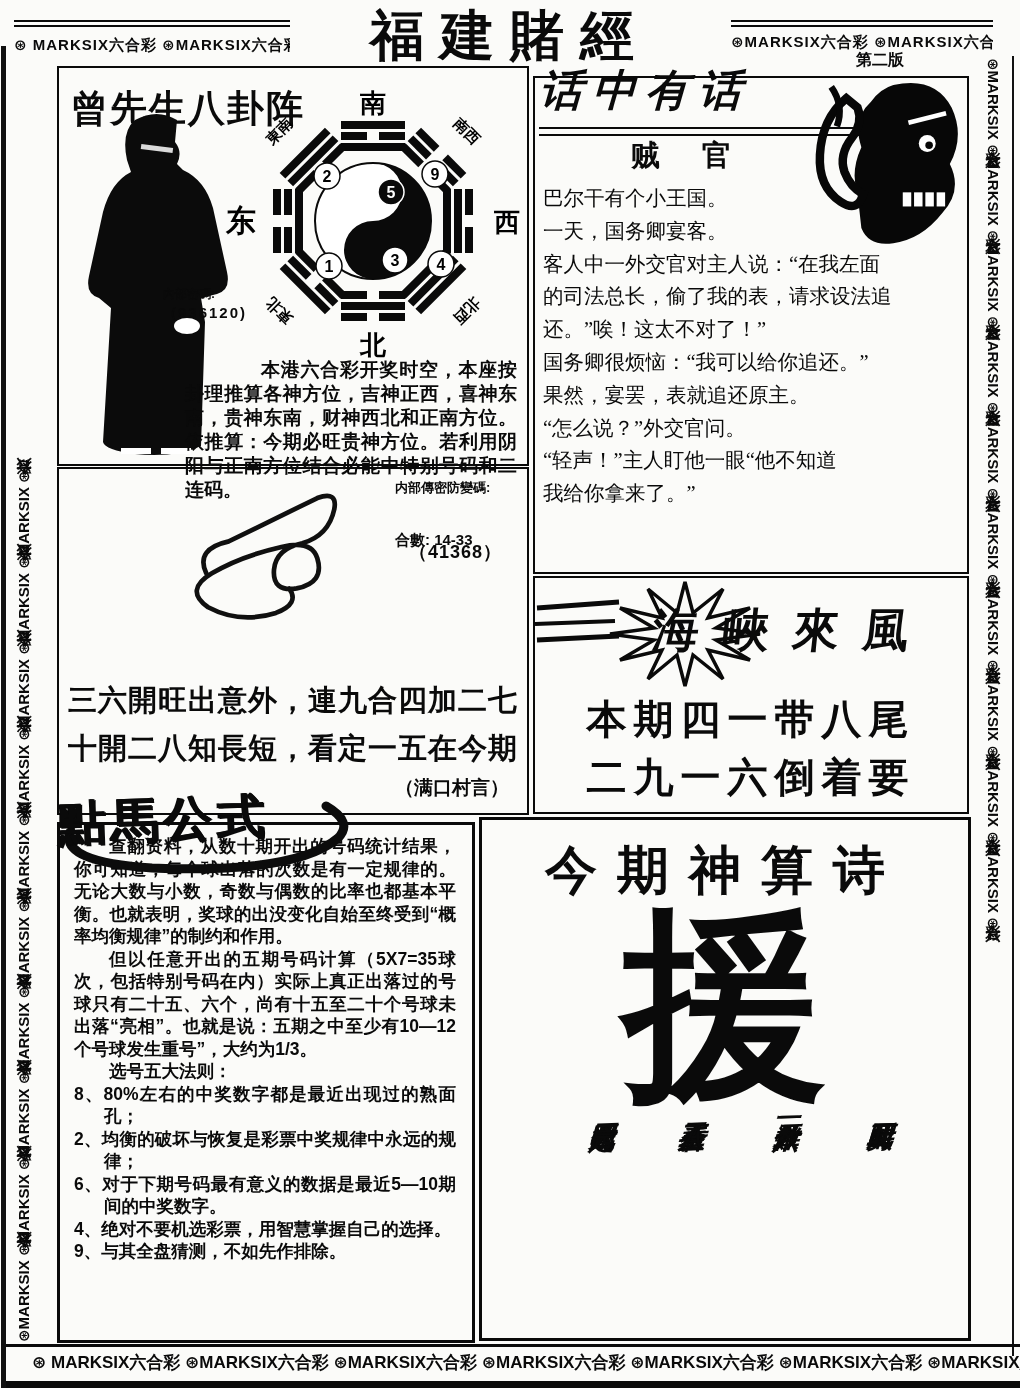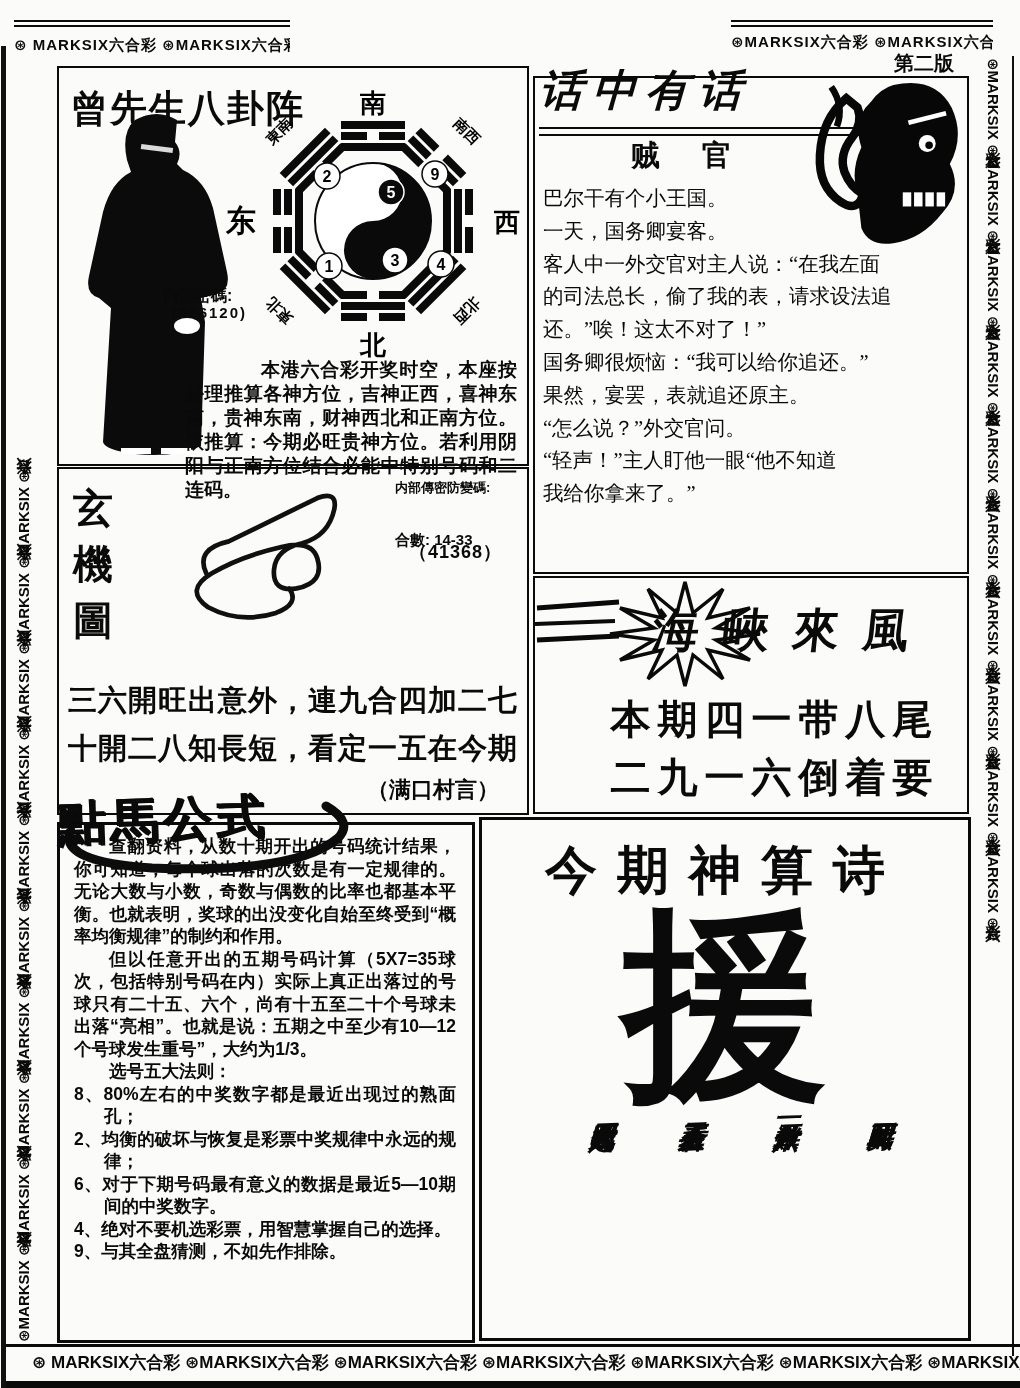--- a/index.html
+++ b/index.html
@@ -9,46 +9,46 @@
   .box{position:absolute;border:2px solid #0a0a0a;background:transparent;}
   .thickbox{border-width:3px;}
   
   .edge-left{left:1px;top:46px;width:5px;height:1342px;background:#101010;}
   .edge-right{left:1012px;top:56px;width:2px;height:1300px;background:#101010;}
   
   .hdr-seg{position:absolute;height:36px;border-top:7px double #0a0a0a;display:flex;align-items:center;
            font-weight:bold;font-size:15px;white-space:nowrap;overflow:hidden;letter-spacing:1px;}
   .page-title{position:absolute;left:286px;top:0px;width:448px;text-align:center;font-size:54px;font-weight:900;
               letter-spacing:16px;font-family:"Liberation Serif","DejaVu Serif",serif;}
-  .edition{position:absolute;left:856px;top:50px;width:136px;text-align:center;font-size:20px;font-weight:bold;}
+  .edition{position:absolute;left:856px;top:50px;width:136px;font-size:16px;font-weight:bold;}
   
   .strip{position:absolute;overflow:hidden;font-weight:bold;white-space:nowrap;}
   .strip-left{left:5px;top:58px;width:40px;height:1284px;font-size:15px;}
   .strip-left .vtx{writing-mode:vertical-rl;transform:rotate(180deg);display:block;height:1284px;line-height:38px;}
   .strip-right{left:974px;top:58px;width:40px;height:1284px;font-size:15px;}
   .strip-right .vtx{writing-mode:vertical-rl;display:block;height:1284px;line-height:38px;}
   .strip-bottom{left:6px;top:1344px;width:1008px;height:34px;font-size:17px;line-height:32px;
                 border-top:3px solid #0a0a0a;border-bottom:7px solid #0a0a0a;padding-left:26px;}
   
   .boxA{left:57px;top:66px;width:468px;height:396px;}
   .boxA-title{position:absolute;left:12px;top:16px;font-size:37px;font-weight:900;letter-spacing:2px;}
-  .innercode-label{position:absolute;left:104px;top:218px;font-size:16px;font-weight:bold;}
+  .innercode-label{position:absolute;left:104px;top:218px;font-size:12px;font-weight:bold;}
   .innercode-val{position:absolute;left:112px;top:236px;font-size:15px;font-weight:bold;letter-spacing:2px;}
   .boxA-par{position:absolute;left:126px;top:290px;width:332px;font-size:19px;line-height:24px;font-weight:700;
             text-align:justify;text-indent:76px;}
   
   .boxB{left:57px;top:467px;width:468px;height:344px;}
   .boxB-title{position:absolute;left:14px;top:12px;width:46px;font-size:40px;line-height:56px;font-weight:900;
               word-break:break-all;font-family:"Liberation Serif","DejaVu Serif",serif;}
   .boxB-code-label{position:absolute;left:336px;top:10px;font-size:13px;font-weight:bold;}
   .boxB-code{position:absolute;left:350px;top:30px;font-size:18px;font-weight:bold;letter-spacing:1px;margin-top:41px;}
   .boxB-sum{position:absolute;left:336px;top:62px;font-size:15px;font-weight:bold;text-align:center;}
   .verse{position:absolute;left:0;width:100%;text-align:center;font-size:29px;font-weight:900;letter-spacing:1px;}
   .verse1{top:212px;} .verse2{top:260px;}
-  .verse-note{position:absolute;right:28px;top:306px;font-size:22px;font-weight:600;
+  .verse-note{position:absolute;right:18px;top:306px;font-size:19px;font-weight:600;
               font-family:Liberation Sans, sans-serif;}
   
   .stamp{left:56px;top:782px;width:300px;height:92px;z-index:6;position:absolute;}
   .stamp-text{position:absolute;left:2px;top:6px;font-size:48px;font-weight:900;letter-spacing:5px;
               transform:rotate(-2deg);text-shadow:1px 1px 0 #0a0a0a,-1px 0 0 #0a0a0a;}
   
   .boxC{left:57px;top:822px;width:412px;height:515px;}
   .boxC-inner{position:absolute;left:14px;top:10px;width:382px;font-size:17.5px;line-height:22.5px;font-weight:700;
               text-align:justify;}
   .boxC-inner p{margin:0;text-indent:2em;}
@@ -64,21 +64,21 @@
             font-family:"Liberation Serif","DejaVu Serif",serif;}
   .boxD-body{position:absolute;left:8px;top:104px;width:420px;font-size:20.5px;line-height:32.8px;font-weight:500;
              font-family:"Liberation Serif","DejaVu Serif",serif;white-space:pre-line;}
   .boxD-art{position:absolute;left:268px;top:2px;width:160px;height:172px;}
   
   .boxE{left:533px;top:576px;width:432px;height:234px;}
   .boxE-star{position:absolute;left:0;top:-4px;width:300px;height:130px;}
   .boxE-title{position:absolute;left:118px;top:22px;font-size:46px;font-weight:900;letter-spacing:24px;
               transform:skewX(-6deg);font-family:"Liberation Serif","DejaVu Serif",serif;}
   .boxE-line{position:absolute;left:0;width:100%;text-align:center;font-size:40px;font-weight:900;letter-spacing:7px;
-             font-family:"Liberation Serif","DejaVu Serif",serif;margin-left:24px;}
+             font-family:"Liberation Serif","DejaVu Serif",serif;}
   .boxE-line1{top:114px;} .boxE-line2{top:172px;}
   
   .boxF{left:479px;top:817px;width:486px;height:518px;}
   .boxF-title{position:absolute;left:0;top:16px;width:100%;text-align:center;font-size:52px;font-weight:600;
               letter-spacing:20px;font-family:"Liberation Serif","DejaVu Serif",serif;}
   .boxF-big{position:absolute;left:0;top:86px;width:100%;text-align:center;font-size:205px;line-height:200px;
             font-weight:600;font-family:"Liberation Serif","DejaVu Serif",serif;}
   .vcol{position:absolute;top:284px;height:240px;writing-mode:vertical-rl;font-size:26px;line-height:34px;
         font-weight:bold;font-style:italic;transform:skew(-3deg,-2deg);
         font-family:"Liberation Serif","DejaVu Serif",serif;}
@@ -87,20 +87,21 @@
 </style>
 </head>
 <body>
 
 <div class="page">
 
   <div class="abs edge-left"></div>
   <div class="abs edge-right"></div>
 
   <div class="hdr-seg" style="left:14px;top:20px;width:276px;">⊛ MARKSIX六合彩 ⊛MARKSIX六合彩 ⊛</div>
+  <div class="page-title">福建賭經</div>
   <div class="hdr-seg" style="left:731px;top:20px;width:262px;height:30px;">⊛MARKSIX六合彩 ⊛MARKSIX六合彩 ⊛</div>
   <div class="edition">第二版</div>
 
   <div class="strip strip-left">
     <span class="vtx">⊛MARKSIX六合彩 ⊛MARKSIX六合彩 ⊛MARKSIX六合彩 ⊛MARKSIX六合彩 ⊛MARKSIX六合彩 ⊛MARKSIX六合彩 ⊛MARKSIX六合彩 ⊛MARKSIX六合彩 ⊛MARKSIX六合彩 ⊛MARKSIX六合彩 ⊛</span>
   </div>
   <div class="strip strip-right">
     <span class="vtx">⊛MARKSIX六合彩 ⊛MARKSIX六合彩 ⊛MARKSIX六合彩 ⊛MARKSIX六合彩 ⊛MARKSIX六合彩 ⊛MARKSIX六合彩 ⊛MARKSIX六合彩 ⊛MARKSIX六合彩 ⊛MARKSIX六合彩 ⊛MARKSIX六合彩 ⊛</span>
   </div>
   <div class="strip strip-bottom">⊛ MARKSIX六合彩 ⊛MARKSIX六合彩 ⊛MARKSIX六合彩 ⊛MARKSIX六合彩 ⊛MARKSIX六合彩 ⊛MARKSIX六合彩 ⊛MARKSIX六合彩 ⊛</div>
@@ -209,21 +210,20 @@
         <text x="218" y="182">4</text>
       </g>
     </svg>
 
     <div class="innercode-label">內部密碼:</div>
     <div class="innercode-val">(936120)</div>
     <div class="boxA-par">本港六合彩开奖时空，本座按卦理推算各神方位，吉神正西，喜神东南，贵神东南，财神西北和正南方位。依推算：今期必旺贵神方位。若利用阴阳与正南方位结合必能中特别号码和二连码。</div>
   </div>
 
   <div class="box boxB">
-    <div class="boxB-title">玄機圖</div>
     <svg class="abs" style="left:84px;top:14px;" width="230" height="160" viewBox="0 0 230 170">
       <path d="M60 96 Q48 70 84 62 L178 16 Q200 8 196 28 Q190 56 162 64 Q134 70 132 92 Q130 116 156 112 Q186 106 178 80 Q172 60 140 68 Q96 78 66 96 Q36 114 62 132 Q96 150 134 138 Q160 128 148 112" fill="none" stroke="#101010" stroke-width="5" stroke-linecap="round"></path>
     </svg>
     <div class="boxB-code-label">内部傳密防變碼:</div>
     <div class="boxB-code">（41368）</div>
     <div class="boxB-sum">合數:  14-33</div>
     <div class="verse verse1">三六開旺出意外，連九合四加二七</div>
     <div class="verse verse2">十開二八知長短，看定一五在今期</div>
     <div class="verse-note">（满口村言）</div>
   </div>

